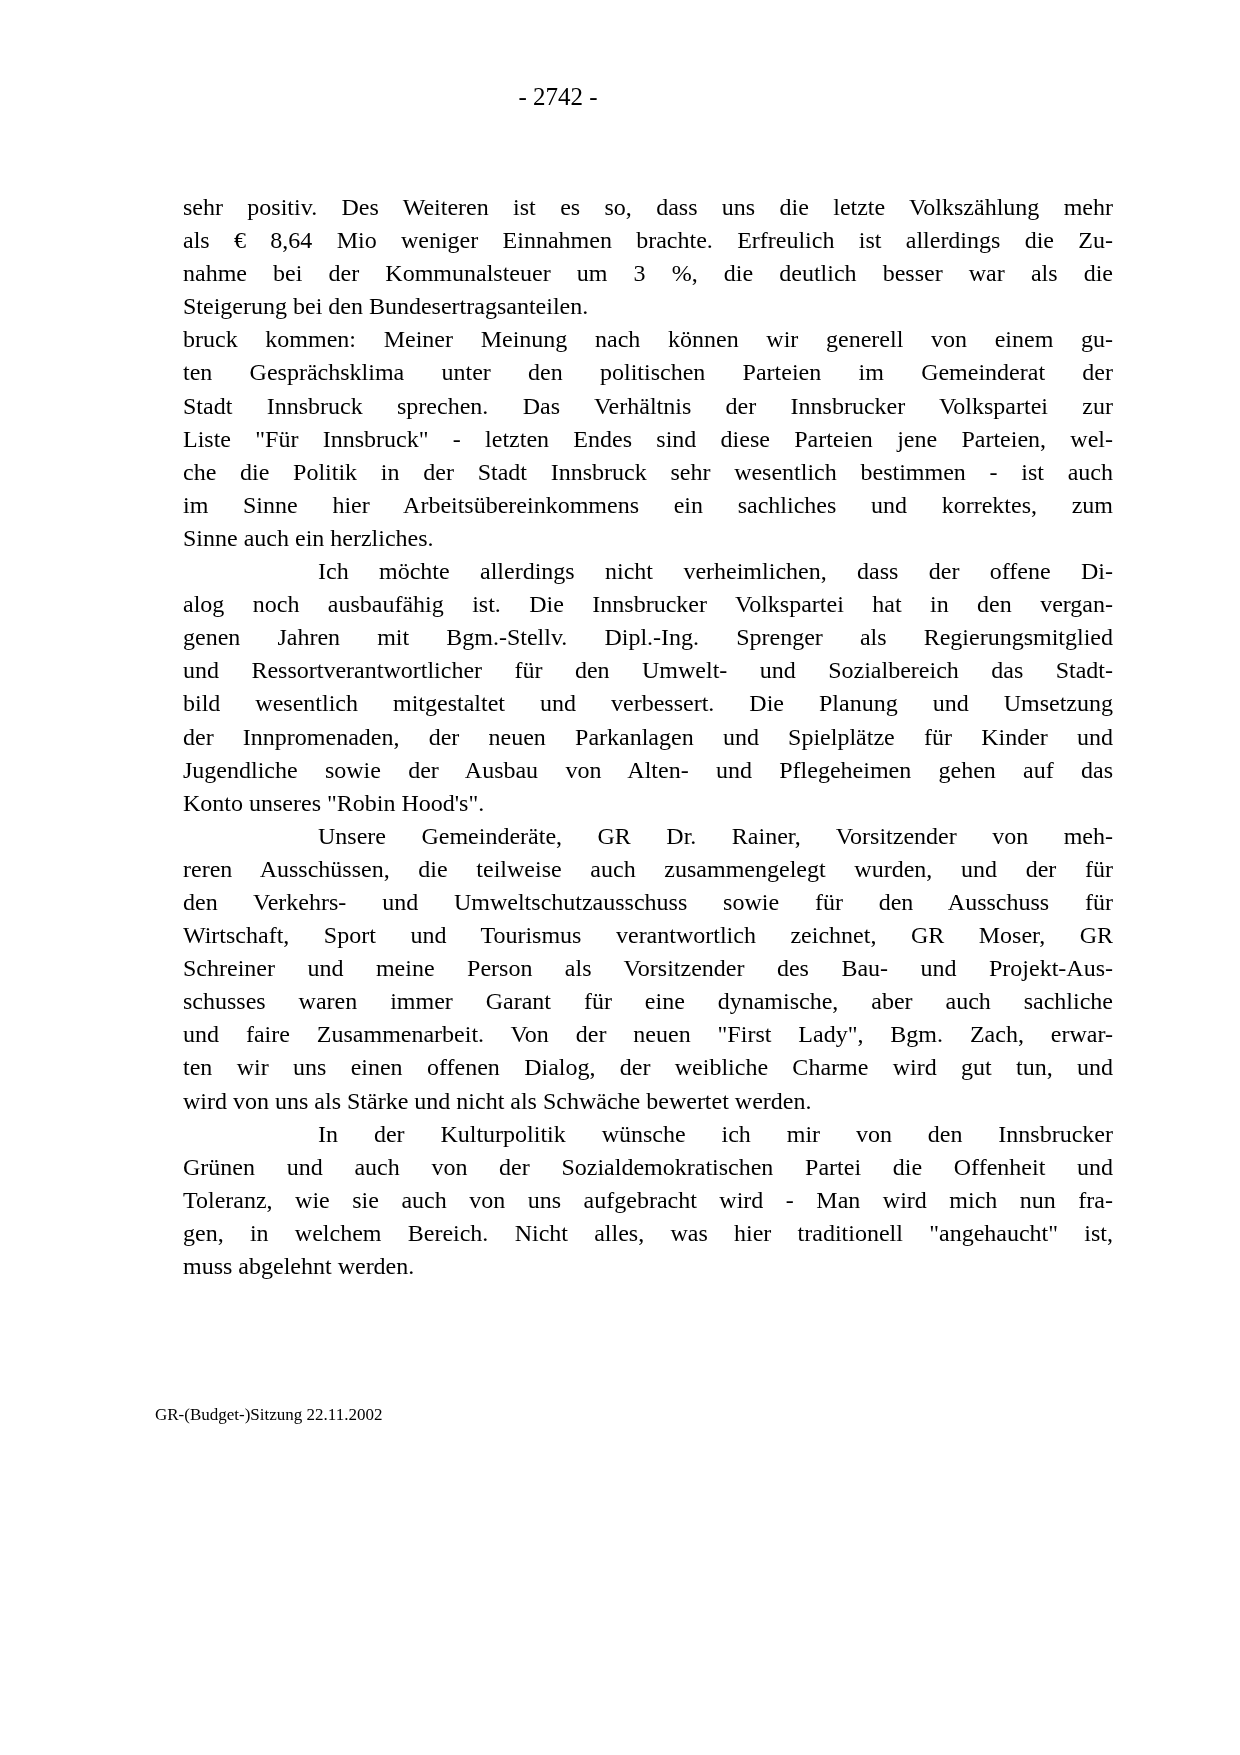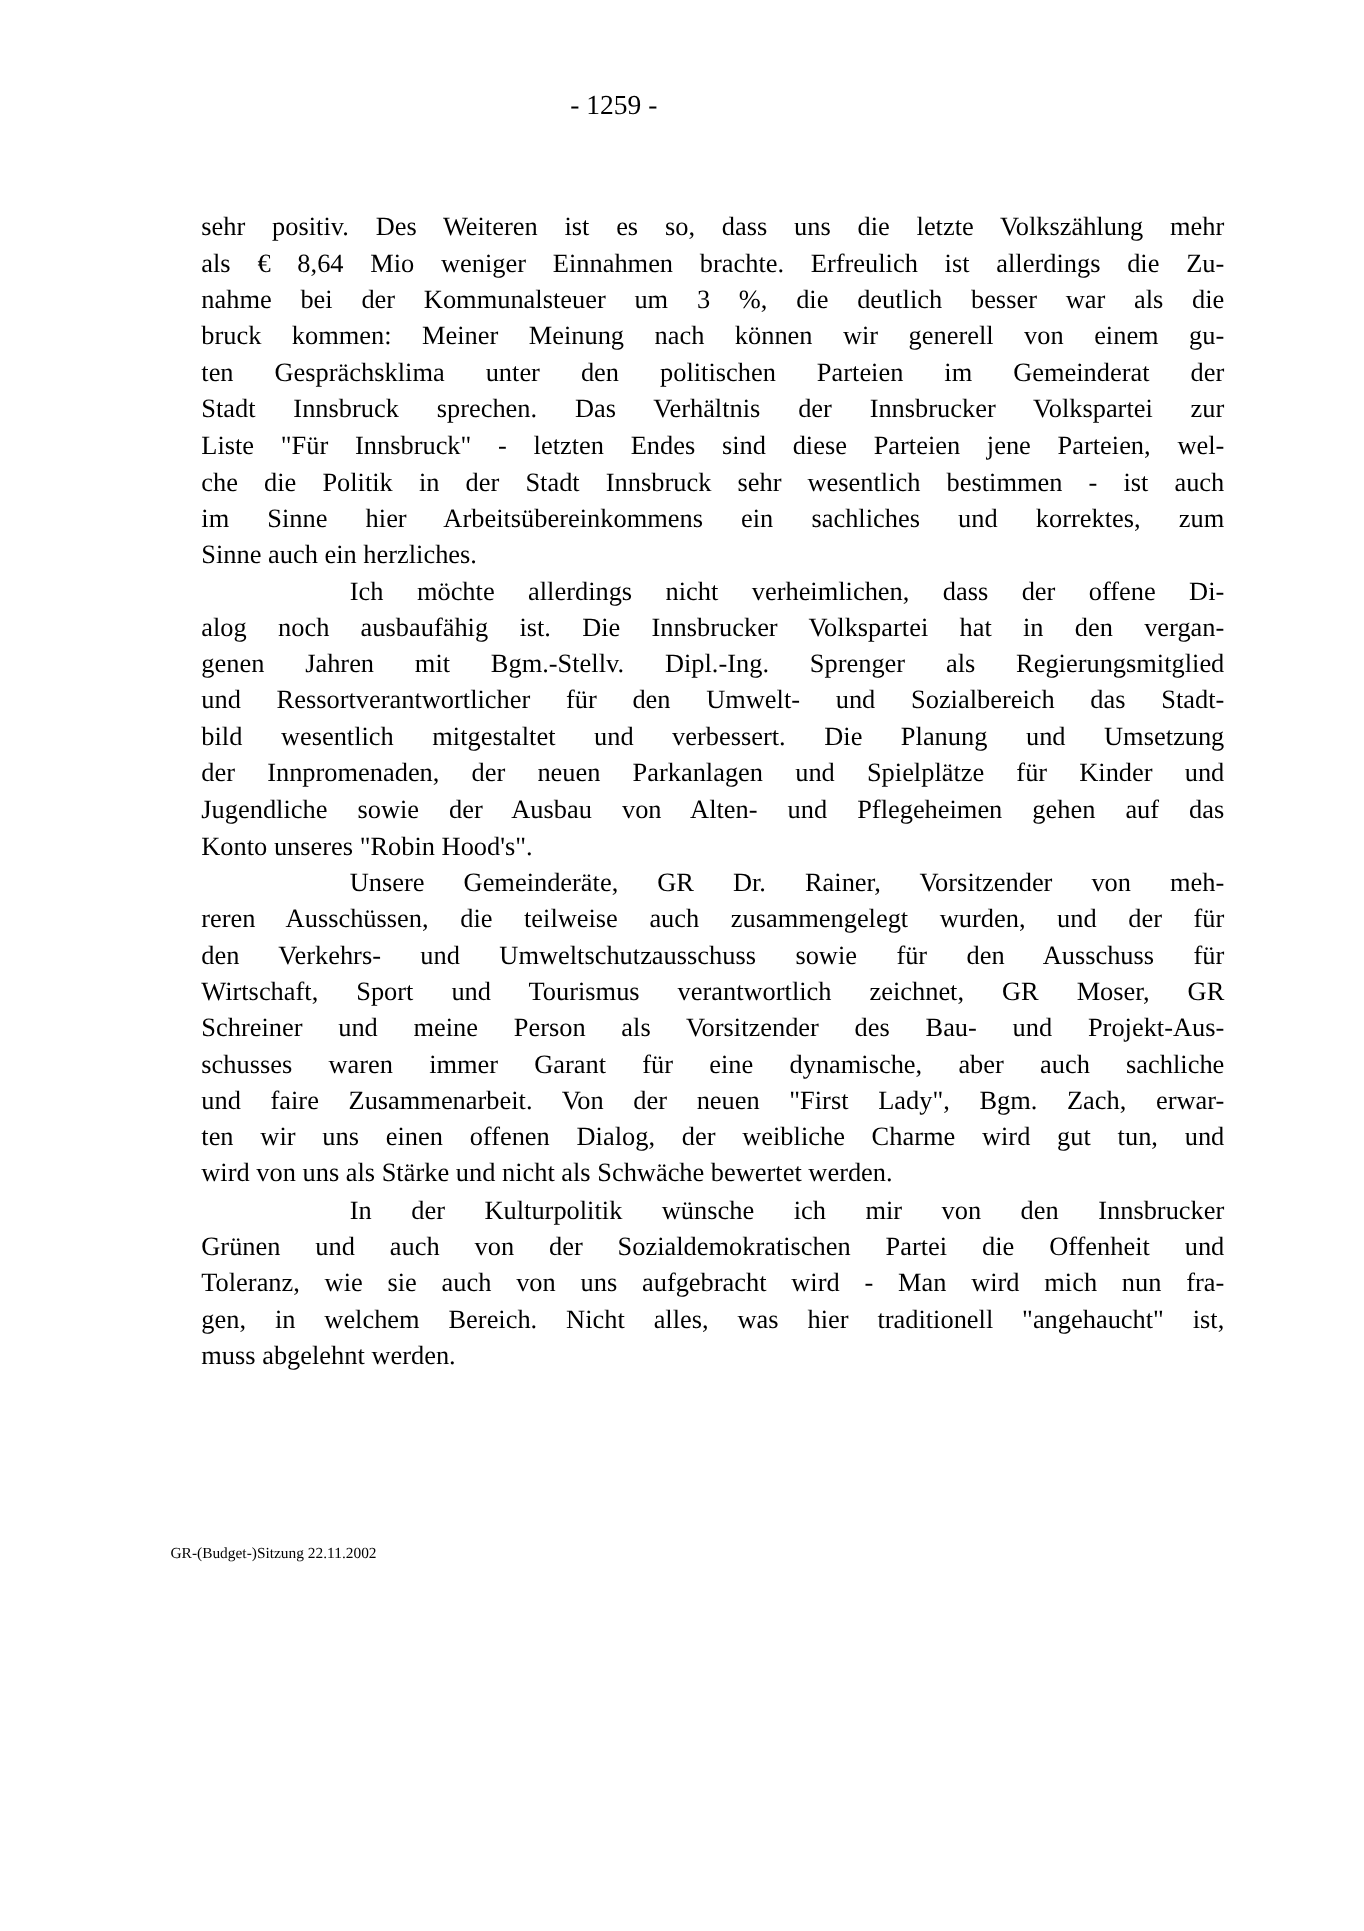--- a/index.html
+++ b/index.html
@@ -44,34 +44,35 @@
   .line.last {
     text-align-last: left;
   }
   .line.indent {
     padding-left: 135px;
   }
   .footer {
     position: absolute;
     top: 1405px;
     left: 155px;
-    font-size: 14px;
+    font-size: 17px;
   }
 </style>
 </head>
 <body>
 
 <div class="page">
-  <div class="page-number">- 1259 -</div>
+  <div class="page-number">- 2742 -</div>
 
   <div class="text-block">
       <div class="paragraph">
         <div class="line">sehr positiv. Des Weiteren ist es so, dass uns die letzte Volkszählung mehr</div>
         <div class="line">als € 8,64 Mio weniger Einnahmen brachte. Erfreulich ist allerdings die Zu-</div>
         <div class="line">nahme bei der Kommunalsteuer um 3 %, die deutlich besser war als die</div>
+        <div class="line last">Steigerung bei den Bundesertragsanteilen.</div>
       </div>
       <div class="paragraph">
         <div class="line">bruck kommen: Meiner Meinung nach können wir generell von einem gu-</div>
         <div class="line">ten Gesprächsklima unter den politischen Parteien im Gemeinderat der</div>
         <div class="line">Stadt Innsbruck sprechen. Das Verhältnis der Innsbrucker Volkspartei zur</div>
         <div class="line">Liste "Für Innsbruck" - letzten Endes sind diese Parteien jene Parteien, wel-</div>
         <div class="line">che die Politik in der Stadt Innsbruck sehr wesentlich bestimmen - ist auch</div>
         <div class="line">im Sinne hier Arbeitsübereinkommens ein sachliches und korrektes, zum</div>
         <div class="line last">Sinne auch ein herzliches.</div>
       </div>

